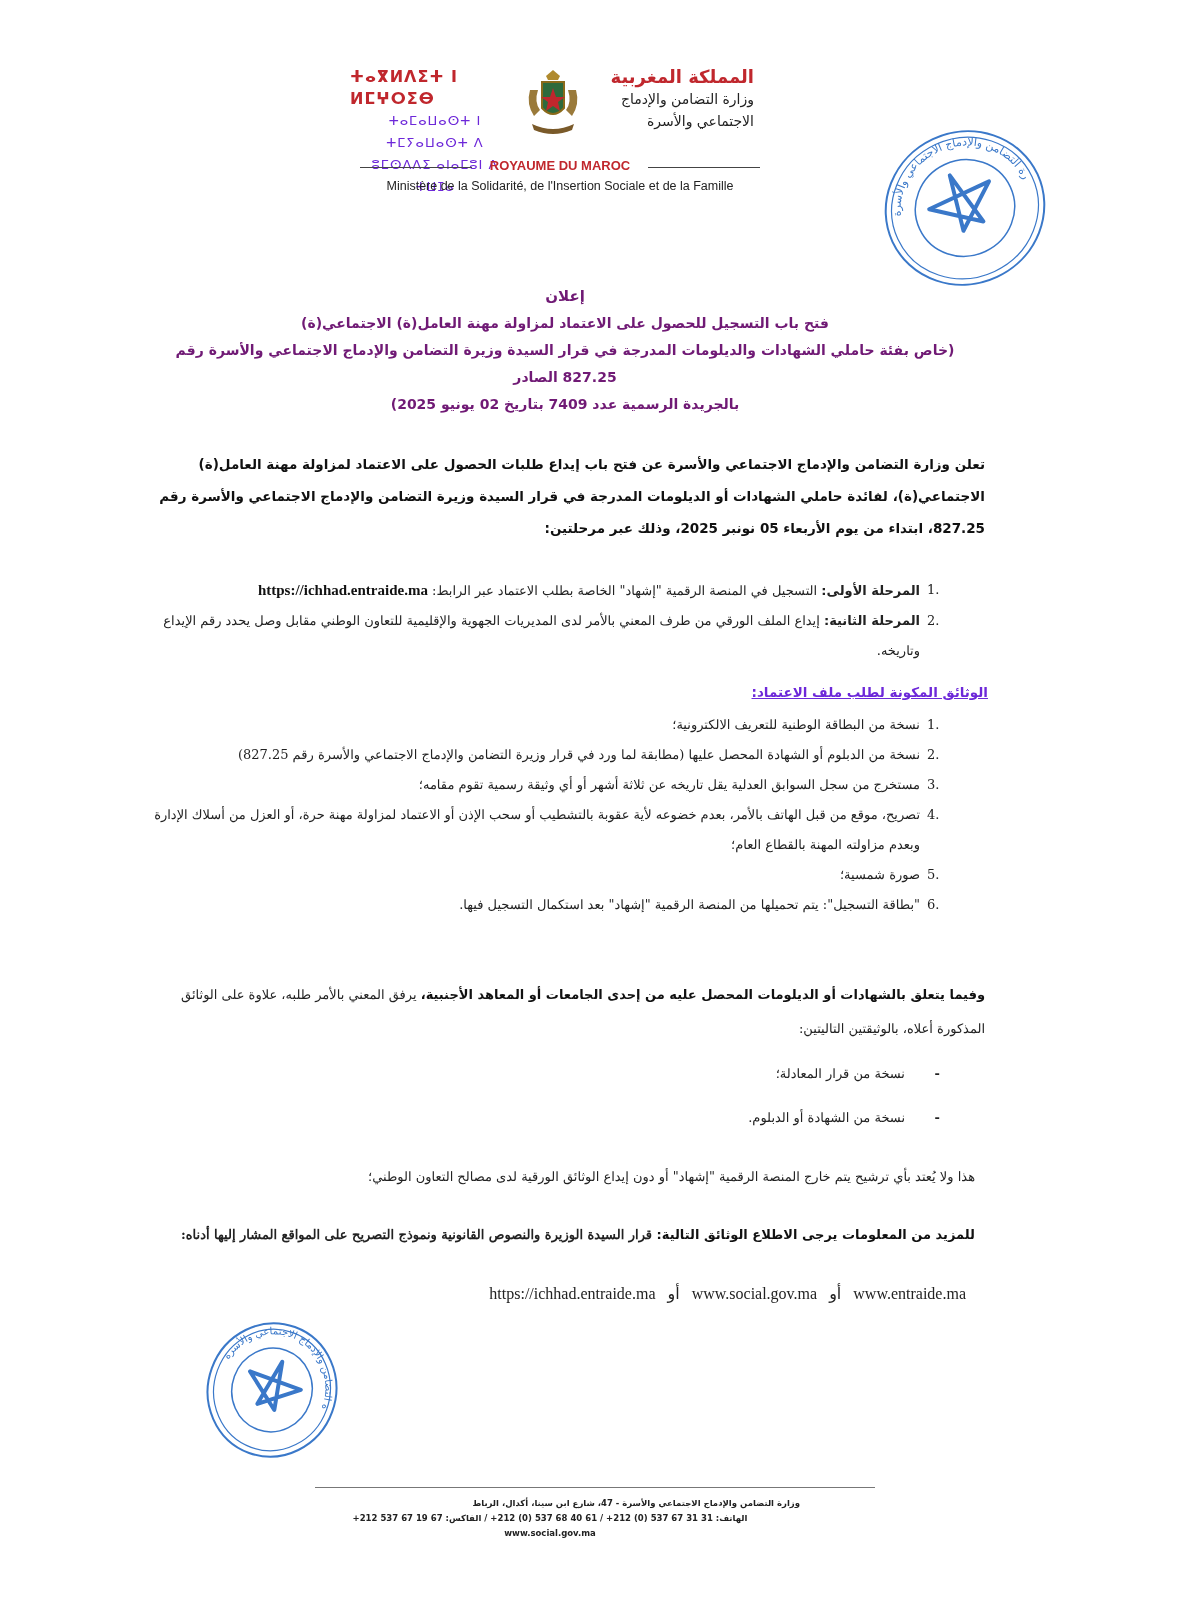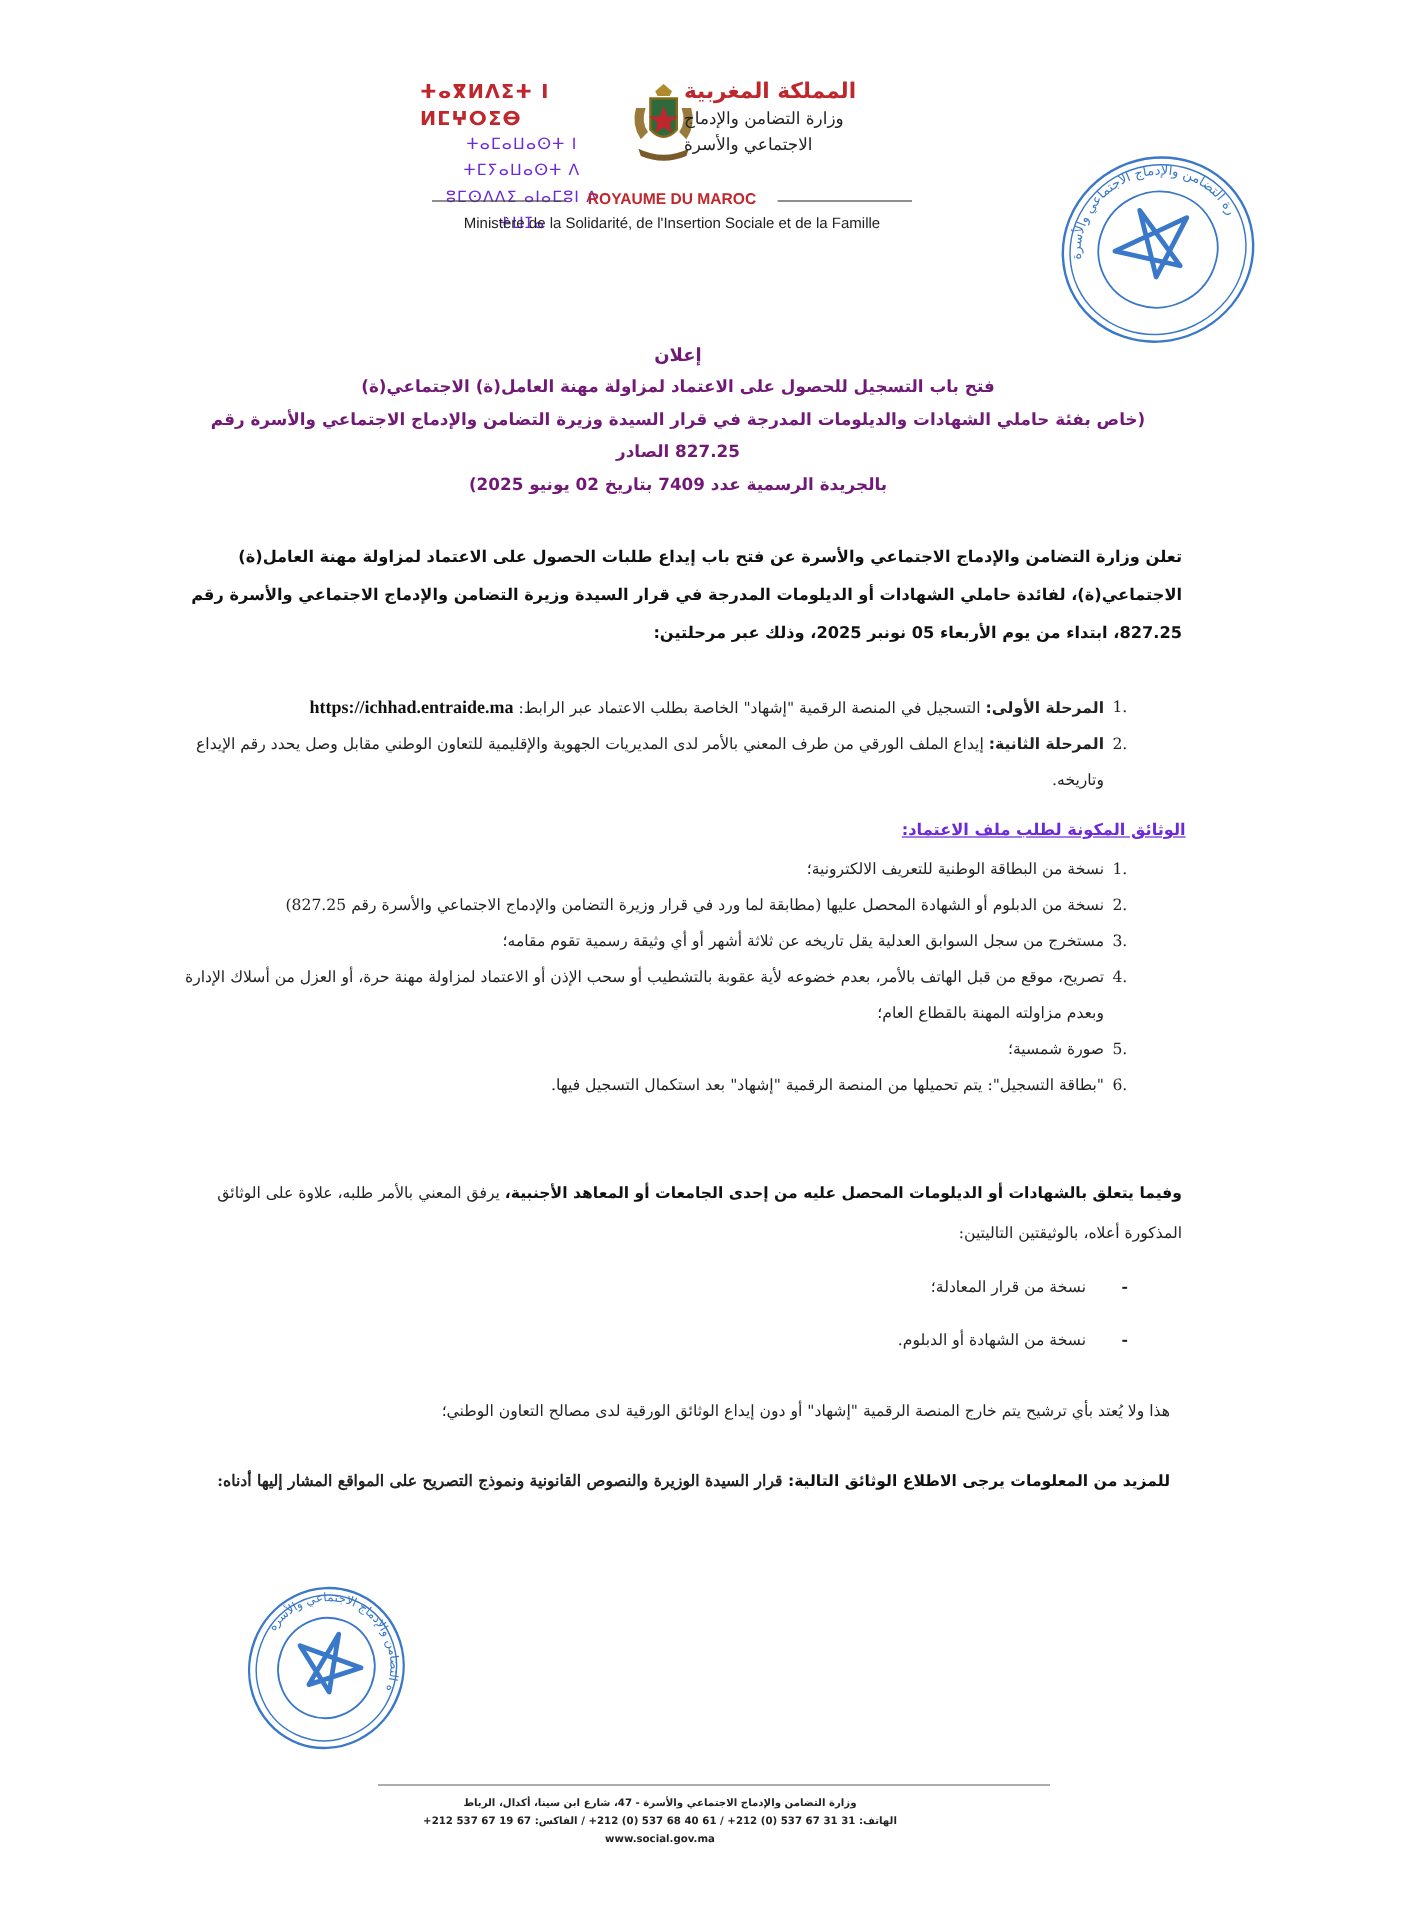--- a/index.html
+++ b/index.html
@@ -6,21 +6,21 @@
   body { width: 1188px; height: 1600px; position: relative; overflow: hidden;
          font-family: "DejaVu Serif", serif; color: #1a1a1a; }
   .page { position: absolute; left: 0; top: 0; width: 1188px; height: 1600px; background: #fff; border-radius: 29px; }
 
   
   .header { position: absolute; left: 330px; top: 66px; width: 430px; height: 140px; }
   .amazigh { position: absolute; left: 20px; top: 0; width: 170px; text-align: left;
              font-family: "DejaVu Sans", sans-serif; line-height: 22px; }
   .amazigh .l1 { color: #c0272d; font-weight: bold; font-size: 16px; letter-spacing: 1px; }
   .amazigh .l2 { color: #6d28d9; font-size: 13px; letter-spacing: 1px; text-align: center; }
-  .arabic-head { position: absolute; right: 20px; top: 0; width: 170px; text-align: left; direction: rtl;
+  .arabic-head { position: absolute; right: 6px; top: 0; width: 170px; text-align: right; direction: rtl;
                  font-family: "DejaVu Sans", sans-serif; line-height: 22px; }
   .arabic-head .l1 { color: #c0272d; font-weight: bold; font-size: 18px; }
   .arabic-head .l2 { color: #222; font-size: 14px; }
   .emblem { position: absolute; left: 194px; top: 4px; width: 58px; height: 68px; }
   .royaume { position: absolute; left: 30px; top: 92px; width: 400px; height: 18px; text-align: center;
              font-family: "Liberation Sans", sans-serif; font-size: 13px; color: #c0272d; font-weight: bold; }
   .royaume:before, .royaume:after { content: ""; position: absolute; top: 9px; width: 112px; height: 1px; background: #444; }
   .royaume:before { left: 0; } .royaume:after { right: 0; }
   .ministere { position: absolute; left: 30px; top: 113px; width: 400px; text-align: center;
                font-family: "Liberation Sans", sans-serif; font-size: 12.5px; color: #222; }
@@ -145,31 +145,38 @@
     <div class="d"><span class="dm">-</span><span>نسخة من قرار المعادلة؛</span></div>
     <div class="d"><span class="dm">-</span><span>نسخة من الشهادة أو الدبلوم.</span></div>
   </div>
 
   <div class="note rtl">هذا ولا يُعتد بأي ترشيح يتم خارج المنصة الرقمية "إشهاد" أو دون إيداع الوثائق الورقية لدى مصالح التعاون الوطني؛</div>
 
   <div class="more rtl">
     <b>للمزيد من المعلومات يرجى الاطلاع الوثائق التالية:</b><span> قرار السيدة الوزيرة والنصوص القانونية ونموذج التصريح على المواقع المشار إليها أدناه:</span>
   </div>
 
+  <div class="links">
+    <span>https://ichhad.entraide.ma</span>
+    <span>أو</span>
+    <span>www.social.gov.ma</span>
+    <span>أو</span>
+    <span>www.entraide.ma</span>
+  </div>
 
   <svg class="stamp stamp-bottom" viewBox="0 0 135 140">
     <g transform="rotate(20 67 70)">
       <ellipse cx="67" cy="70" rx="64" ry="67" fill="none" stroke="#3a78c9" stroke-width="2"></ellipse>
       <ellipse cx="67" cy="70" rx="58" ry="61" fill="none" stroke="#3a78c9" stroke-width="1.2"></ellipse>
       <ellipse cx="67" cy="70" rx="40" ry="42" fill="none" stroke="#3a78c9" stroke-width="1.5"></ellipse>
       <polygon points="67,40 76,88 40,60 94,60 58,88" fill="none" stroke="#3a78c9" stroke-width="4" stroke-linejoin="round"></polygon>
       <path id="arcBot" d="M14 70 A53 56 0 1 1 120 70" fill="none"></path>
       <text font-size="10" fill="#3a78c9" font-family="DejaVu Sans, sans-serif"><textPath href="#arcBot" startOffset="8%">وزارة التضامن والإدماج الاجتماعي والأسرة</textPath></text>
     </g>
   </svg>
 
   <div class="footer-line"></div>
   <div class="footer">
-    <div class="rtl" style="text-align:center">وزارة التضامن والإدماج الاجتماعي والأسرة - 47، شارع ابن سينا، أكدال، الرباط</div>
+    <div class="rtl" style="text-align:right">وزارة التضامن والإدماج الاجتماعي والأسرة - 47، شارع ابن سينا، أكدال، الرباط</div>
     <div class="rtl" style="text-align:center">الهاتف: 31 31 67 537 (0) 212+ / 61 40 68 537 (0) 212+ / الفاكس: 67 19 67 537 212+</div>
     <div>www.social.gov.ma</div>
   </div>
 </div>
 
 </body></html>

